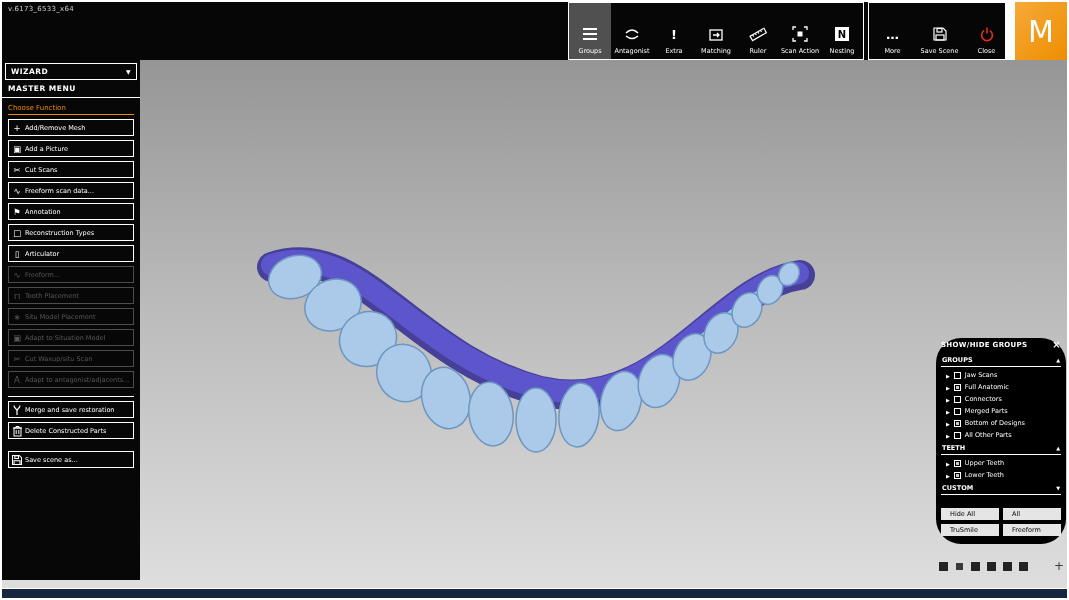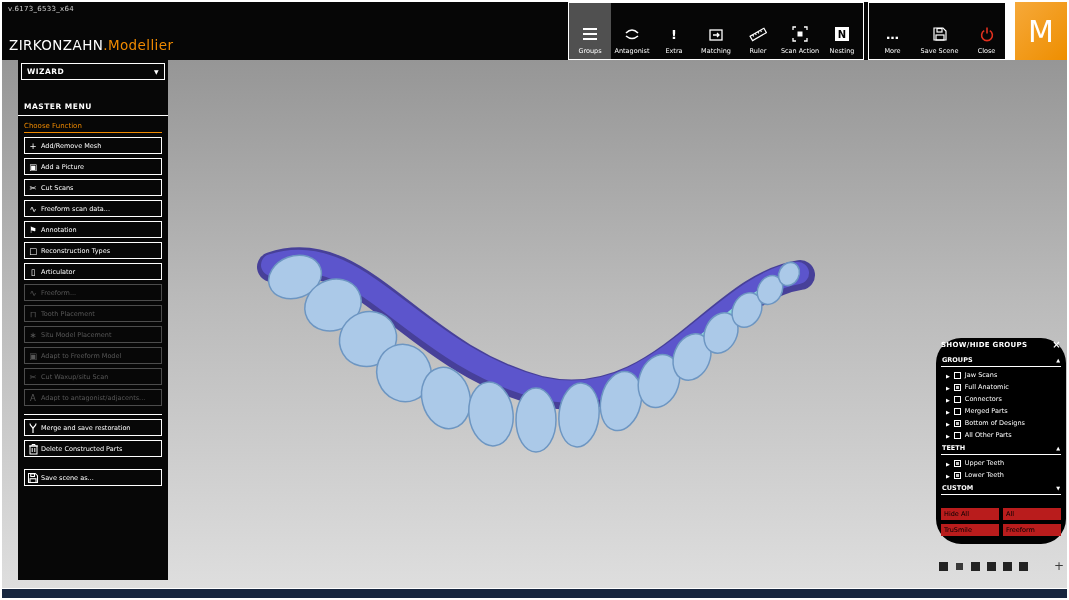--- a/index.html
+++ b/index.html
@@ -23,25 +23,25 @@
         display:flex;align-items:center;justify-content:center;}
   .tlabel{font-size:6.5px;color:#fff;white-space:nowrap;}
   .mtile{position:absolute;top:2px;right:2px;width:52px;height:58px;cursor:pointer;
          background:linear-gradient(135deg,#f6a93a,#ee8e00);display:flex;align-items:center;justify-content:center;
          font-size:30px;color:#fff;}
   
   .viewport{position:absolute;left:2px;right:2px;top:60px;bottom:12px;
             background:linear-gradient(180deg,#969696 0%,#bababa 45%,#dedede 100%);}
   .model{position:absolute;left:238px;top:135px;cursor:grab;}
   
-  .sidebar{position:absolute;left:18px;top:60px;width:150px;height:520px;background:#070707;color:#fff;z-index:3;}
+  .sidebar{position:absolute;left:2px;top:60px;width:138px;height:520px;background:#070707;color:#fff;z-index:3;}
   .wizard{margin:3px 3px 0;border:1px solid #fff;height:15px;display:flex;align-items:center;
           justify-content:space-between;padding:0 5px;font-size:7.5px;font-weight:bold;letter-spacing:.5px;cursor:pointer;}
   .wizarr::before{content:"▼";font-size:6px;}
-  .mmenu{margin-top:19px;padding:3px 6px 4px;font-size:7.5px;font-weight:bold;letter-spacing:.5px;
+  .mmenu{margin-top:1px;padding:3px 6px 4px;font-size:7.5px;font-weight:bold;letter-spacing:.5px;
          border-bottom:1px solid #fff;}
   .choosefn{margin:6px 6px 0;padding-bottom:2px;color:#f08a00;font-size:7px;border-bottom:1px solid #f08a00;}
   .sbtn{margin:4px 6px 0;border:1px solid #fff;height:15px;display:flex;align-items:center;cursor:pointer;color:#fff;}
   .sicon{width:16px;display:flex;align-items:center;justify-content:center;font-size:8.5px;flex:none;}
   .slabel{font-size:6.5px;white-space:nowrap;}
   .sbtn.disabled{border-color:#4c4c4c;color:#585858;cursor:default;}
   .sep{margin:8px 6px 0;border-top:1px solid #fff;}
   .gapline{height:8px;}
   
   .gpanel{position:absolute;left:936px;top:338px;width:130px;background:#000;color:#fff;z-index:3;padding-bottom:6px;border-radius:25px;}
@@ -53,21 +53,21 @@
          padding:2px 1px;font-size:6.5px;font-weight:bold;border-bottom:1px solid #fff;cursor:pointer;}
   .arr-up::before{content:"▲";font-size:5px;}
   .arr-down::before{content:"▼";font-size:5px;}
   .grow{display:flex;align-items:flex-end;gap:4px;padding:3px 0 0 10px;height:9px;}
   .garr{font-size:5px;cursor:pointer;line-height:6px;}
   .garr::before{content:"▶";}
   .cb{width:7px;height:7px;border:1px solid #fff;position:relative;cursor:pointer;flex:none;box-sizing:border-box;}
   .cb.checked::after{content:"";position:absolute;left:1px;top:1px;right:1px;bottom:1px;background:#c8c8c8;}
   .glabel{font-size:6.5px;white-space:nowrap;}
   .gbtns{display:grid;grid-template-columns:1fr 1fr;gap:4px;margin:13px 5px 2px;}
-  .gbtn{background:#b91c1c;color:#000;font-size:6.5px;height:12px;line-height:12px;padding-left:3px;cursor:pointer;}
+  .gbtn{background:#e5e5e5;color:#000;font-size:6.5px;height:12px;line-height:12px;padding-left:9px;cursor:pointer;}
   
   .slots{position:absolute;left:938px;top:561px;width:126px;display:flex;align-items:center;gap:5px;z-index:3;}
   .slot{width:11px;height:11px;background:#232323;border:1px solid #dcdcdc;cursor:pointer;box-sizing:border-box;}
   .slot.sel{border-width:2px;background:#3a3a3a;}
   .addslot{margin-left:auto;font-size:12px;color:#3c3c3c;cursor:pointer;line-height:11px;}
   
   .statusbar{position:absolute;left:2px;right:2px;bottom:2px;height:9px;background:#17263f;}
 </style>
 </head>
 <body>
@@ -96,23 +96,20 @@
         <ellipse cx="481" cy="138" rx="16" ry="21" transform="rotate(25 481 138)"></ellipse>
         <ellipse cx="507" cy="115" rx="14" ry="18" transform="rotate(27 507 115)"></ellipse>
         <ellipse cx="530" cy="95" rx="12" ry="15" transform="rotate(28 530 95)"></ellipse>
         <ellipse cx="549" cy="79" rx="10" ry="12" transform="rotate(28 549 79)"></ellipse>
       </g>
     </svg>
   </div>
 
   <div class="topbar">
     <div class="version">v.6173_6533_x64</div>
-    <div class="brand">
-      <span>ZIRKONZAHN</span><span class="orange">.Modellier</span>
-    </div>
 
     <div class="tgroup tg-main">
       <div class="tcell active">
         <span class="ticon">
           <svg width="16" height="14" viewBox="0 0 16 14">
               <g stroke="#fff" stroke-width="2">
                 <line x1="1" y1="2" x2="15" y2="2"></line>
                 <line x1="1" y1="7" x2="15" y2="7"></line>
                 <line x1="1" y1="12" x2="15" y2="12"></line>
               </g>
@@ -244,21 +241,21 @@
     <div class="sbtn disabled">
       <span class="sicon">⊓</span>
       <span class="slabel">Tooth Placement</span>
     </div>
     <div class="sbtn disabled">
       <span class="sicon">∗</span>
       <span class="slabel">Situ Model Placement</span>
     </div>
     <div class="sbtn disabled">
       <span class="sicon">▣</span>
-      <span class="slabel">Adapt to Freeform Model</span>
+      <span class="slabel">Adapt to Situation Model</span>
     </div>
     <div class="sbtn disabled">
       <span class="sicon">✂</span>
       <span class="slabel">Cut Waxup/situ Scan</span>
     </div>
     <div class="sbtn disabled">
       <span class="sicon">A</span>
       <span class="slabel">Adapt to antagonist/adjacents...</span>
     </div>
 

